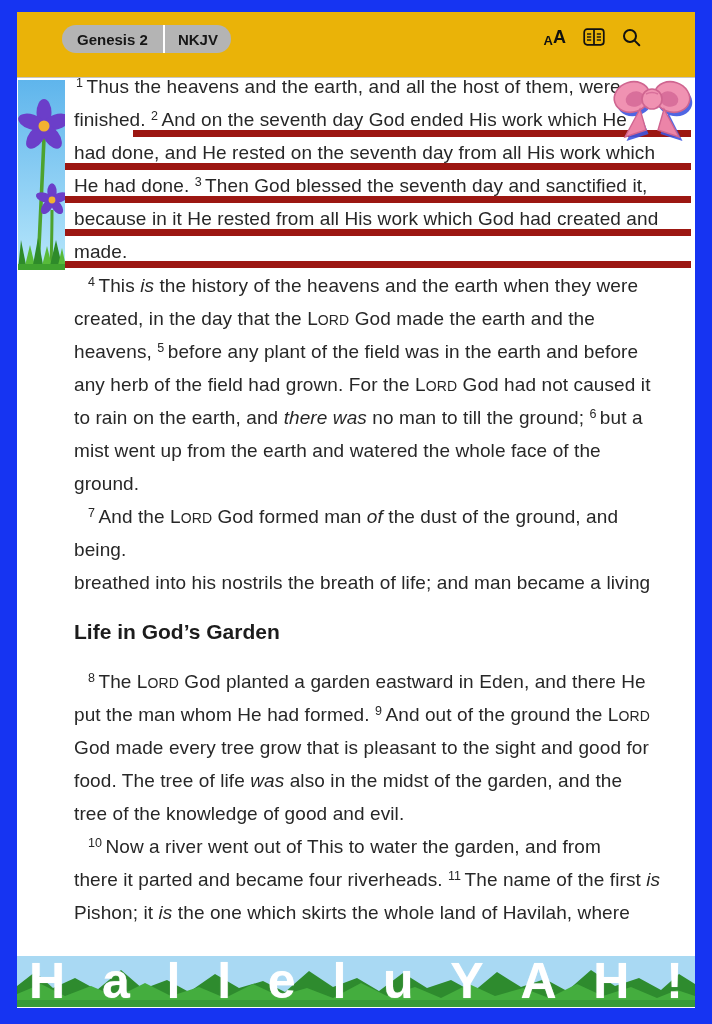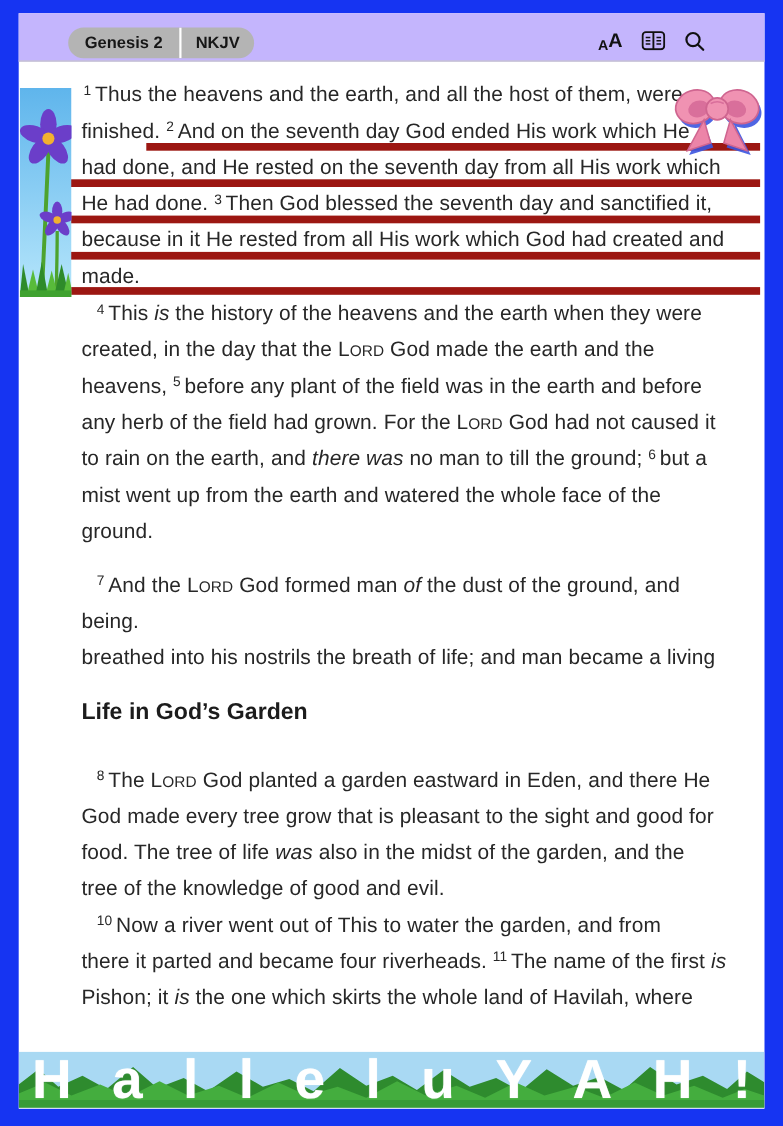--- a/index.html
+++ b/index.html
@@ -4,40 +4,40 @@
 <style>
   * { margin:0; padding:0; box-sizing:border-box; }
   html,body { width:712px; height:1024px; }
   body { font-family:"Liberation Sans", sans-serif; }
 
   .page { position:relative; width:712px; height:1024px; background:var(--frame-blue,#1634f2); overflow:hidden; }
 
   .content { position:absolute; left:17px; top:12px; width:678px; height:996px; background:#ffffff; }
 
   
-  .nav { position:absolute; left:0; top:0; width:678px; height:44px; background:#c4b5fd;
+  .nav { position:absolute; left:0; top:0; width:678px; height:66px; background:#eab308;
          border-bottom:1.5px solid #c6c6c6; display:flex; align-items:center; }
   .segmented { position:absolute; left:45px; top:13px; height:28px; display:flex;
                background:var(--pill-gray,#b4b4b4); border-radius:14px; overflow:hidden; }
   .segmented button { border:none; background:transparent; font-family:inherit;
                font-size:15px; font-weight:700; color:#161616; padding:0 15px; cursor:pointer; }
   .segmented .seg-r { border-left:2px solid #fff; padding:0 13px; }
   .nav-icons { position:absolute; right:54px; top:0; height:50px; display:flex; align-items:center; gap:17px; }
   .nav-icons button { border:none; background:none; cursor:pointer; display:flex; align-items:flex-end; color:#111; }
   .aa .a1 { font-size:13px; font-weight:600; }
   .aa .a2 { font-size:18px; font-weight:600; }
 
   
   .scripture { position:absolute; left:57px; top:58px; width:600px; color:var(--text-ink,#272727); }
   .tl { height:33.1px; line-height:33.1px; font-size:19px; white-space:nowrap; letter-spacing:0.1px; }
   .vnum { font-size:12.5px; position:relative; top:-6px; letter-spacing:0; }
   .it { font-style:italic; }
   .sc-first { font-size:19px; }
   .sc-rest { font-size:14px; }
-  .sec-heading { font-size:21px; font-weight:700; line-height:26px; margin:19px 0 32px 0; color:#1c1c1c; }
+  .sec-heading { font-size:21px; font-weight:700; line-height:26px; margin:19px 0 20px 0; color:#1c1c1c; }
 
   
   .stroke { position:absolute; background:var(--underline-red,#9c1712); }
 
   
   .sticker-flowers { position:absolute; left:1px; top:68px; width:47px; height:190px; }
   .sticker-bow { position:absolute; left:593px; top:62px; width:86px; height:70px; }
 
   
   .banner { position:absolute; left:0; top:944px; width:678px; height:51px; overflow:hidden; }
@@ -93,25 +93,26 @@
         <div class="tl"><span>He had done. </span><span class="vnum">3 </span><span>Then God blessed the seventh day and sanctified it,</span></div>
         <div class="tl"><span>because in it He rested from all His work which God had created and</span></div>
         <div class="tl"><span>made.</span></div>
         <div class="tl" style="padding-left: 14px;"><span class="vnum">4 </span><span>This </span><span class="it">is</span><span> the history of the heavens and the earth when they were</span></div>
         <div class="tl"><span>created, in the day that the </span><span><span class="sc-first">L</span><span class="sc-rest">ORD</span></span><span> God made the earth and the</span></div>
         <div class="tl"><span>heavens, </span><span class="vnum">5 </span><span>before any plant of the field was in the earth and before</span></div>
         <div class="tl"><span>any herb of the field had grown. For the </span><span><span class="sc-first">L</span><span class="sc-rest">ORD</span></span><span> God had not caused it</span></div>
         <div class="tl"><span>to rain on the earth, and </span><span class="it">there was</span><span> no man to till the ground; </span><span class="vnum">6 </span><span>but a</span></div>
         <div class="tl"><span>mist went up from the earth and watered the whole face of the</span></div>
         <div class="tl"><span>ground.</span></div>
-        <div class="tl" style="padding-left: 14px; margin-top: 16px;"><span class="vnum">7 </span><span>And the </span><span><span class="sc-first">L</span><span class="sc-rest">ORD</span></span><span> God formed man </span><span class="it">of</span><span> the dust of the ground, and</span></div>
+        <div class="tl" style="padding-left: 14px;"><span class="vnum">7 </span><span>And the </span><span><span class="sc-first">L</span><span class="sc-rest">ORD</span></span><span> God formed man </span><span class="it">of</span><span> the dust of the ground, and</span></div>
         <div class="tl"><span>being.</span></div>
         <div class="tl"><span>breathed into his nostrils the breath of life; and man became a living</span></div>
         <h2 class="sec-heading">Life in God’s Garden</h2>
         <div class="tl" style="padding-left: 14px;"><span class="vnum">8 </span><span>The </span><span><span class="sc-first">L</span><span class="sc-rest">ORD</span></span><span> God planted a garden eastward in Eden, and there He</span></div>
+        <div class="tl"><span>put the man whom He had formed. </span><span class="vnum">9 </span><span>And out of the ground the </span><span><span class="sc-first">L</span><span class="sc-rest">ORD</span></span></div>
         <div class="tl"><span>God made every tree grow that is pleasant to the sight and good for</span></div>
         <div class="tl"><span>food. The tree of life </span><span class="it">was</span><span> also in the midst of the garden, and the</span></div>
         <div class="tl"><span>tree of the knowledge of good and evil.</span></div>
         <div class="tl" style="padding-left: 14px;"><span class="vnum">10 </span><span>Now a river went out of This to water the garden, and from</span></div>
         <div class="tl"><span>there it parted and became four riverheads. </span><span class="vnum">11 </span><span>The name of the first </span><span class="it">is</span></div>
         <div class="tl"><span>Pishon; it </span><span class="it">is</span><span> the one which skirts the whole land of Havilah, where</span></div>
       </main>
 
     <div id="strokes">
         <div class="stroke" style="left: 116px; top: 118px; width: 558px; height: 7px;"></div>

